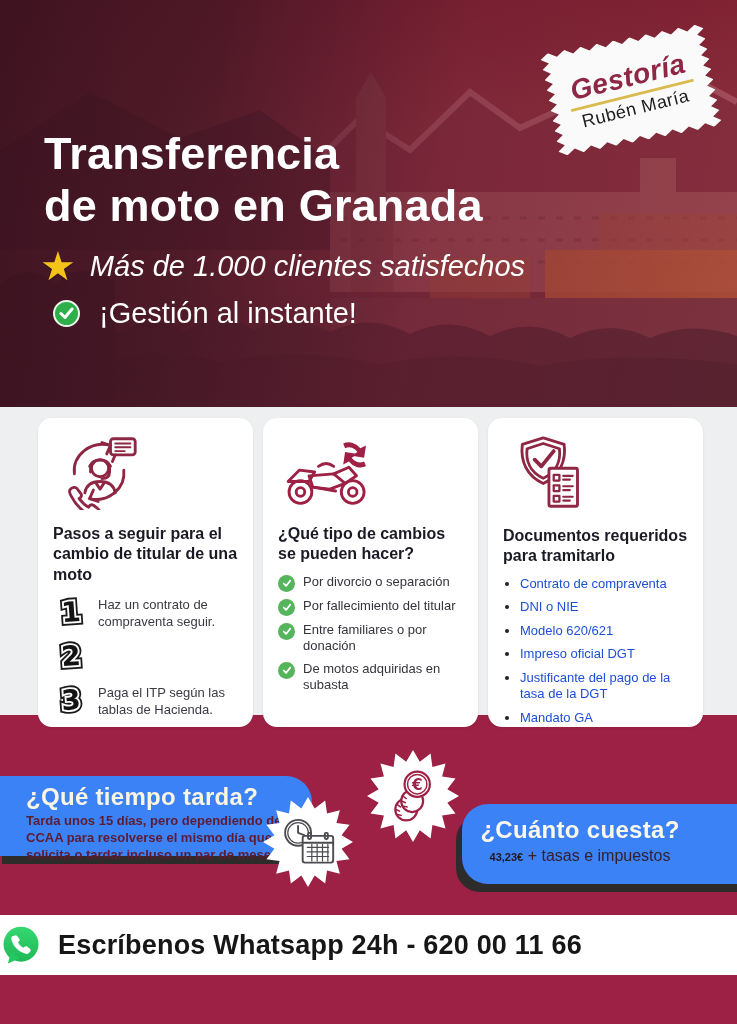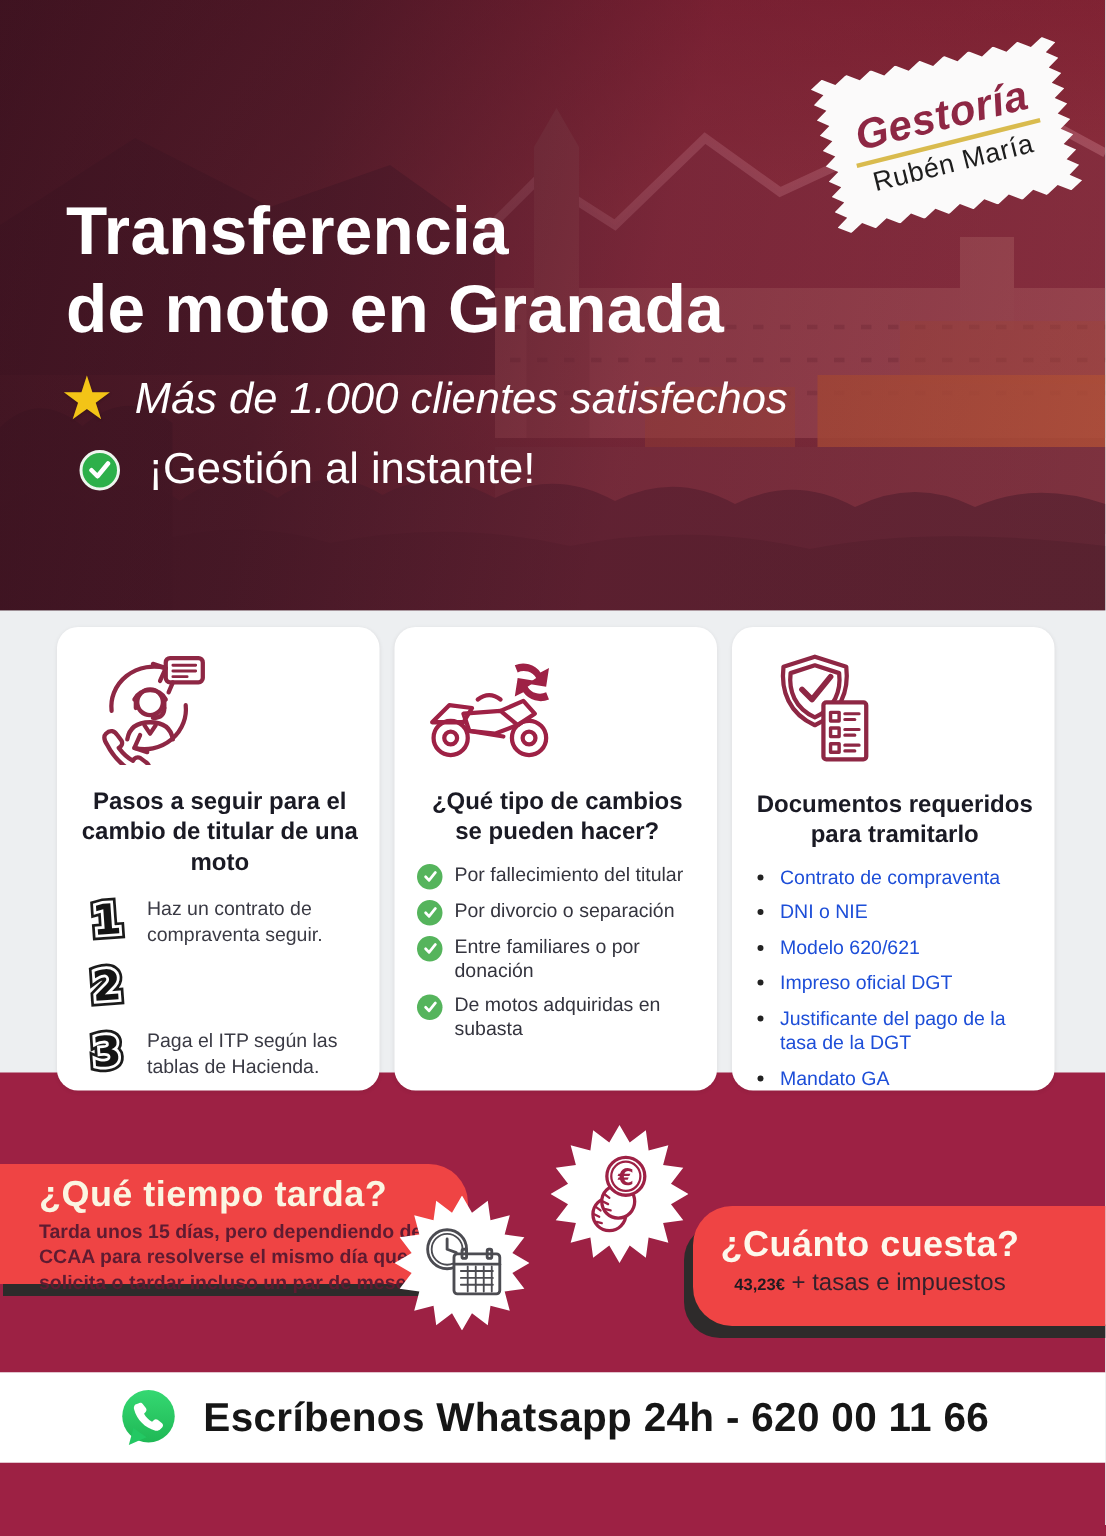--- a/index.html
+++ b/index.html
@@ -36,21 +36,21 @@
   .hero-check-circle { width:27px; height:27px; border-radius:50%; background:#2db04a;
                        border:2px solid #eef6ee; display:flex; align-items:center; justify-content:center; }
   .feature-text { font-size:29px; font-weight:500; }
 
   
   .mid { position:absolute; top:407px; left:0; width:737px; height:308px; background:#edeff1; }
   .cards-row { position:absolute; top:418px; left:38px; display:flex; gap:10px; z-index:5; }
   .card { width:215px; height:309px; background:#ffffff; border-radius:14px;
           padding:14px 13px 10px 15px; overflow:hidden; box-shadow:0 1px 3px rgba(40,20,30,0.08); }
   .card-icon { margin:2px 0 4px 2px; }
-  .card h2 { font-size:16px; font-weight:700; color:#1a1a24; line-height:1.28; margin:6px 0 9px;text-align:center; }
+  .card h2 { font-size:16px; font-weight:700; color:#1a1a24; line-height:1.28; margin:6px 0 9px; }
 
   .steps-list { list-style:none; }
   .step { display:flex; gap:9px; align-items:flex-start; margin-bottom:7px; }
   .step-num { width:36px; height:40px; flex:0 0 36px; margin-top:-3px; transform:rotate(-4deg); }
   .step-num text { font-family:"DejaVu Sans", sans-serif; font-size:34px; font-weight:800; text-anchor:middle; }
   .num-back { fill:#141414; stroke:#1b1b1b; stroke-width:9; paint-order:stroke; }
   .num-front { fill:#141414; stroke:#ffffff; stroke-width:4.5; paint-order:stroke; }
   .step-text { font-size:13px; color:#3a3a44; line-height:1.28; padding-top:3px; }
 
   .check-list { list-style:none; }
@@ -58,39 +58,39 @@
   .chk { width:17px; height:17px; flex:0 0 17px; border-radius:50%; background:#55b45c; margin-top:1px;
          display:flex; align-items:center; justify-content:center; }
   .check-item span:last-child { font-size:13px; color:#34343e; line-height:1.27; }
 
   .doc-list { margin:2px 0 0 17px; }
   .doc-list li { font-size:13px; color:#1d4ed8; line-height:1.3; margin-bottom:6.5px; }
   .doc-list li::marker { color:#222; }
 
   
   .band { position:absolute; top:715px; left:0; width:737px; height:200px; background:#9d2144; }
-  .ribbon { position:absolute; background:#ef4444; height:80px; top:61px; }
+  .ribbon { position:absolute; background:#3b82f6; height:80px; top:61px; }
   .ribbon-left { left:0; width:312px; border-radius:0 26px 26px 0;
                  padding:7px 0 0 26px; box-shadow:0 10px 0 -2px #2e2b2b; }
   .ribbon-left h3 { font-size:24px; font-weight:700; color:#fbf5e2; letter-spacing:0.3px; }
   .ribbon-left p { width:282px; font-size:13px; font-weight:600; color:#5e1b31; line-height:1.3; margin-top:2px; }
   .ribbon-right { left:462px; width:291px; border-radius:26px 0 0 26px;
                   padding:12px 55px 0 0; text-align:center; box-shadow:-8px 10px 0 -2px #2e2b2b;margin-top:28px; }
   .ribbon-right h3 { font-size:24px; font-weight:700; color:#fdf8ec; letter-spacing:0.3px; }
   .price-line { font-size:16px; color:#35202b; margin-top:3px; }
   .price-line strong { font-size:11px; color:#201a20; font-weight:800; }
 
   .badge { position:absolute; background:#ffffff; display:flex; align-items:center; justify-content:center;
            clip-path:polygon(100% 50%,87.3% 57.4%,96.2% 69.1%,81.6% 71.1%,85.4% 85.4%,71.1% 81.6%,69.1% 96.2%,57.4% 87.3%,50% 100%,42.6% 87.3%,30.9% 96.2%,28.9% 81.6%,14.6% 85.4%,18.4% 71.1%,3.8% 69.1%,12.7% 57.4%,0% 50%,12.7% 42.6%,3.8% 30.9%,18.4% 28.9%,14.6% 14.6%,28.9% 18.4%,30.9% 3.8%,42.6% 12.7%,50% 0%,57.4% 12.7%,69.1% 3.8%,71.1% 18.4%,85.4% 14.6%,81.6% 28.9%,96.2% 30.9%,87.3% 42.6%); }
   .badge-clock { left:263px; top:82px; width:90px; height:90px; }
   .badge-euro  { left:367px; top:35px; width:92px; height:92px; }
 
   
   .footer-white { position:absolute; top:915px; left:0; width:737px; height:60px; background:#ffffff;
-                  display:flex; align-items:center; justify-content:center; gap:16px; z-index:4; }
+                  display:flex; align-items:center; gap:16px; z-index:4; }
   .wa-text { font-size:27px; font-weight:700; color:#161616; letter-spacing:0.2px; }
   .footer-red { position:absolute; top:975px; left:0; width:737px; height:49px; background:#9d2144; }
 </style>
 </head>
 <body>
 
 <div class="poster">
 
   <div class="hero">
     <svg class="hero-scene" viewBox="0 0 737 407" preserveAspectRatio="none">
@@ -220,30 +220,30 @@
       </svg>
       <h2>¿Qué tipo de cambios se pueden hacer?</h2>
       <ul class="check-list">
 
           <li class="check-item">
             <span class="chk">
               <svg width="10" height="9" viewBox="0 0 12 11">
                 <path d="M2 5.5 L4.8 8.5 L10 2" fill="none" stroke="#fff" stroke-width="2.2" stroke-linecap="round" stroke-linejoin="round"></path>
               </svg>
             </span>
-            <span>Por fallecimiento del titular</span>
+            <span>Por divorcio o separación</span>
           </li>
 
           <li class="check-item">
             <span class="chk">
               <svg width="10" height="9" viewBox="0 0 12 11">
                 <path d="M2 5.5 L4.8 8.5 L10 2" fill="none" stroke="#fff" stroke-width="2.2" stroke-linecap="round" stroke-linejoin="round"></path>
               </svg>
             </span>
-            <span>Por divorcio o separación</span>
+            <span>Por fallecimiento del titular</span>
           </li>
 
           <li class="check-item">
             <span class="chk">
               <svg width="10" height="9" viewBox="0 0 12 11">
                 <path d="M2 5.5 L4.8 8.5 L10 2" fill="none" stroke="#fff" stroke-width="2.2" stroke-linecap="round" stroke-linejoin="round"></path>
               </svg>
             </span>
             <span>Entre familiares o por donación</span>
           </li>

